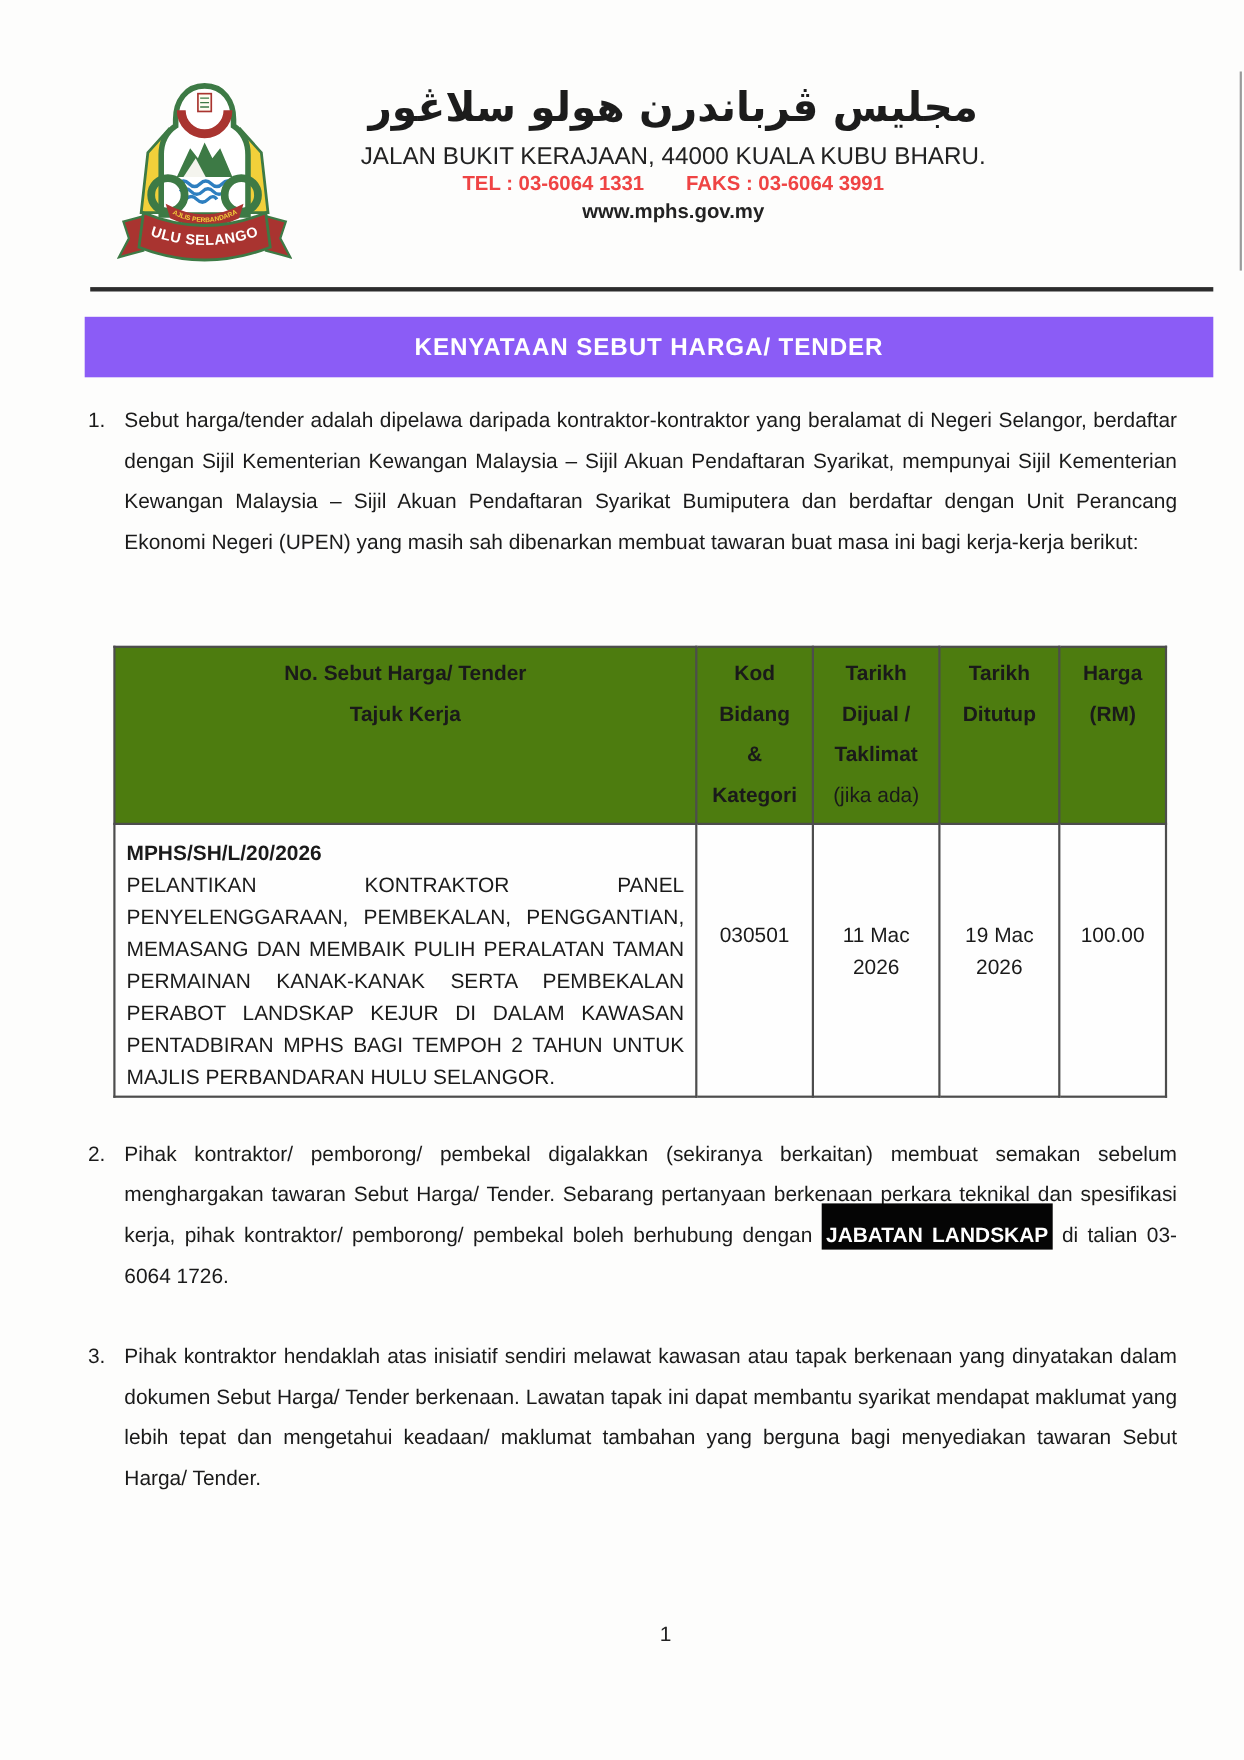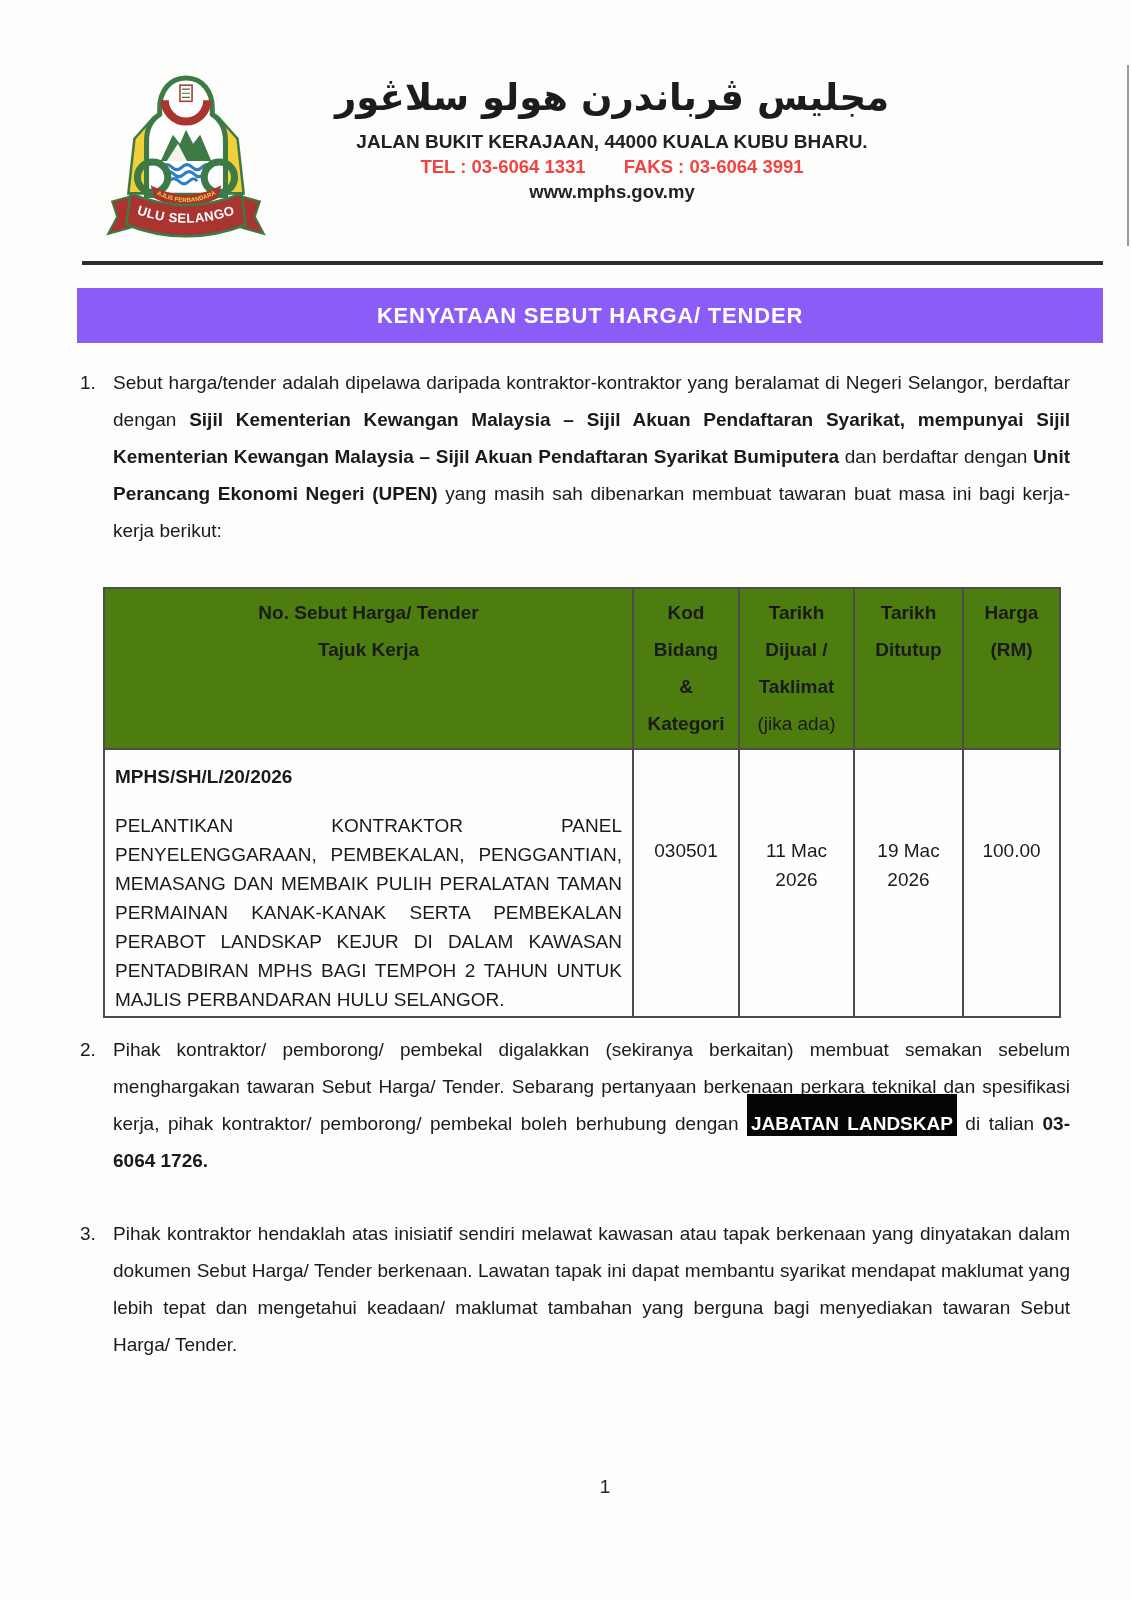--- a/index.html
+++ b/index.html
@@ -16,42 +16,42 @@
 
   
   .logo { position: absolute; left: 100px; top: 72px; width: 172px; height: 178px; }
   .header-text { position: absolute; left: 272px; top: 70px; width: 680px; text-align: center; }
   .jawi {
     font-family: "DejaVu Sans", sans-serif;
     font-size: 37px; font-weight: bold; line-height: 56px; color: #1c1c1c;
     direction: rtl;
   }
   .org-name { font-size: 30px; font-weight: bold; letter-spacing: 0px; line-height: 34px; margin-top: 2px; color: #222; }
-  .addr { font-size: 19px; font-weight: bold; line-height: 25px; margin-top: 3px; color: #222; }
+  .addr { font-size: 22px; font-weight: normal; line-height: 25px; margin-top: 3px; color: #222; }
   .telfax { font-size: 18.5px; font-weight: bold; line-height: 25px; color: #ef4444; }
   .telfax .gap { display: inline-block; width: 38px; }
   .web { font-size: 18.5px; font-weight: bold; line-height: 25px; color: #222; }
 
   .scan-line { position: absolute; left: 1127px; top: 65px; width: 2px; height: 181px; background: #9a9a9a; }
   .rule { position: absolute; left: 82px; top: 261px; width: 1021px; height: 4px; background: #2d2d2d; }
 
   .banner {
     position: absolute; left: 77px; top: 288px; width: 1026px; height: 55px;
     background: #8b5cf6;
   }
   .banner-title {
     color: #ffffff; font-weight: bold; font-size: 22px; letter-spacing: 0.8px;
     line-height: 55px; text-align: center;
   }
 
   
   .para { position: absolute; left: 80px; width: 990px; display: flex; }
   .para-num { width: 33px; font-size: 19px; line-height: 37px; flex: 0 0 33px; }
   .para-body { flex: 1; font-size: 19px; line-height: 37px; text-align: justify; }
-  .para-body b { font-weight: bold; }
+  .para-body b { font-weight: normal; }
   #p1 { top: 364px; }
   #p2 { top: 1031px; }
   #p3 { top: 1215px; }
   .hl { background: #050505; color: #ffffff; font-weight: bold; padding: 19px 4px 2px 4px; }
 
   
   .tender-table {
     position: absolute; left: 103px; top: 587px; width: 956px;
     border-collapse: collapse; table-layout: fixed;
   }
@@ -63,21 +63,21 @@
   .tender-table th, .tender-table td { border: 2px solid #4d4d4d; }
   .tender-table th {
     background: #4d7c0f; font-size: 19px; font-weight: bold;
     line-height: 37px; text-align: center; vertical-align: top;
     padding: 5px 4px 6px 4px; white-space: pre-line;
   }
   .th-note { display: block; font-weight: normal; white-space: pre-line; }
   .tender-table td { background: #fefefe; border-radius: 11px; }
   td.job-cell { vertical-align: top; padding: 12px 10px 2px 10px; }
   .ref-no { display: block; font-size: 19px; font-weight: bold; line-height: 29px; }
-  .job-desc { margin-top: 20px; font-size: 19px; line-height: 29px; text-align: justify; }
+  .job-desc { font-size: 19px; line-height: 29px; text-align: justify; }
   td.meta-cell {
     vertical-align: top; padding-top: 86px; text-align: center;
     font-size: 19px; line-height: 29px; white-space: pre-line;
   }
 
   
   .page-num {
     position: absolute; left: 80px; top: 1476px; width: 1050px;
     text-align: center; font-size: 19px; color: #222;
   }

